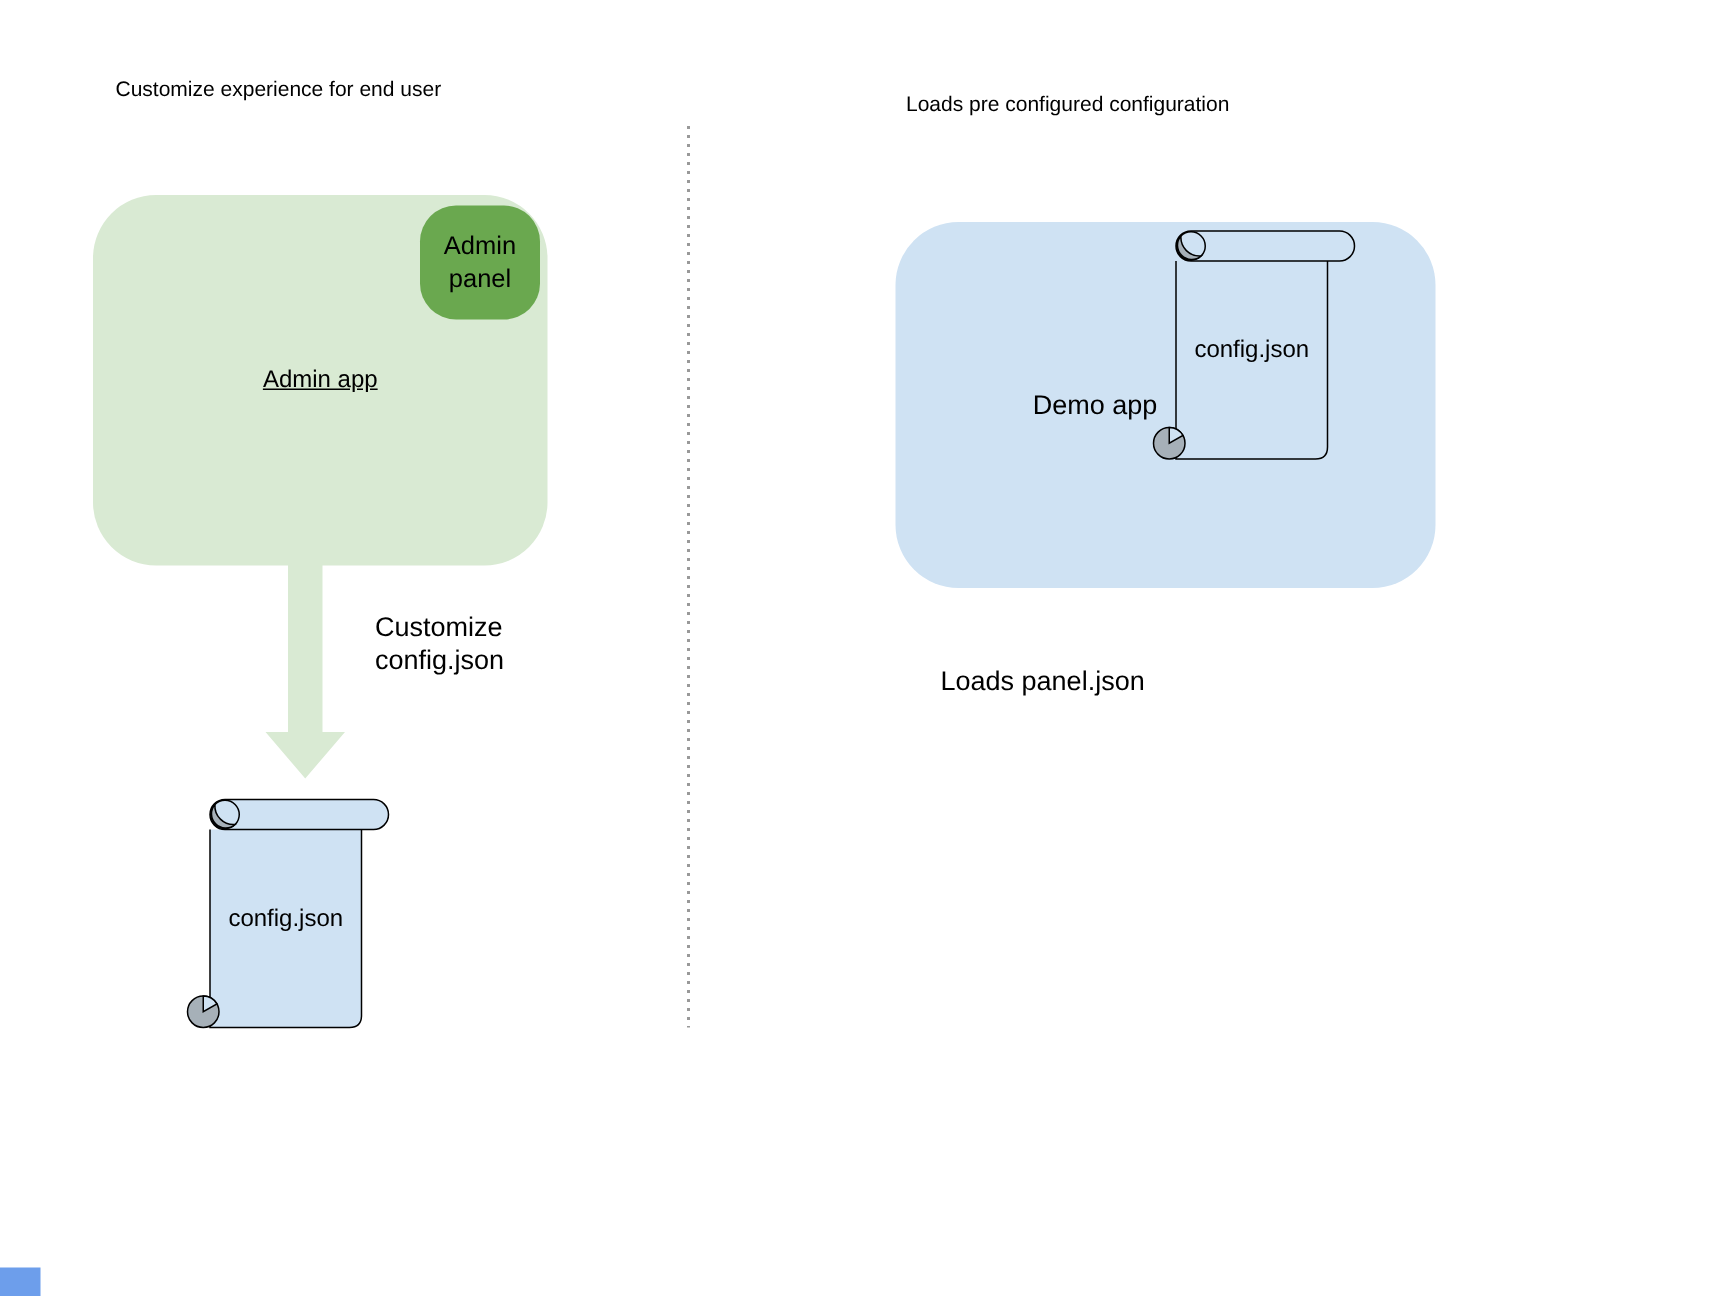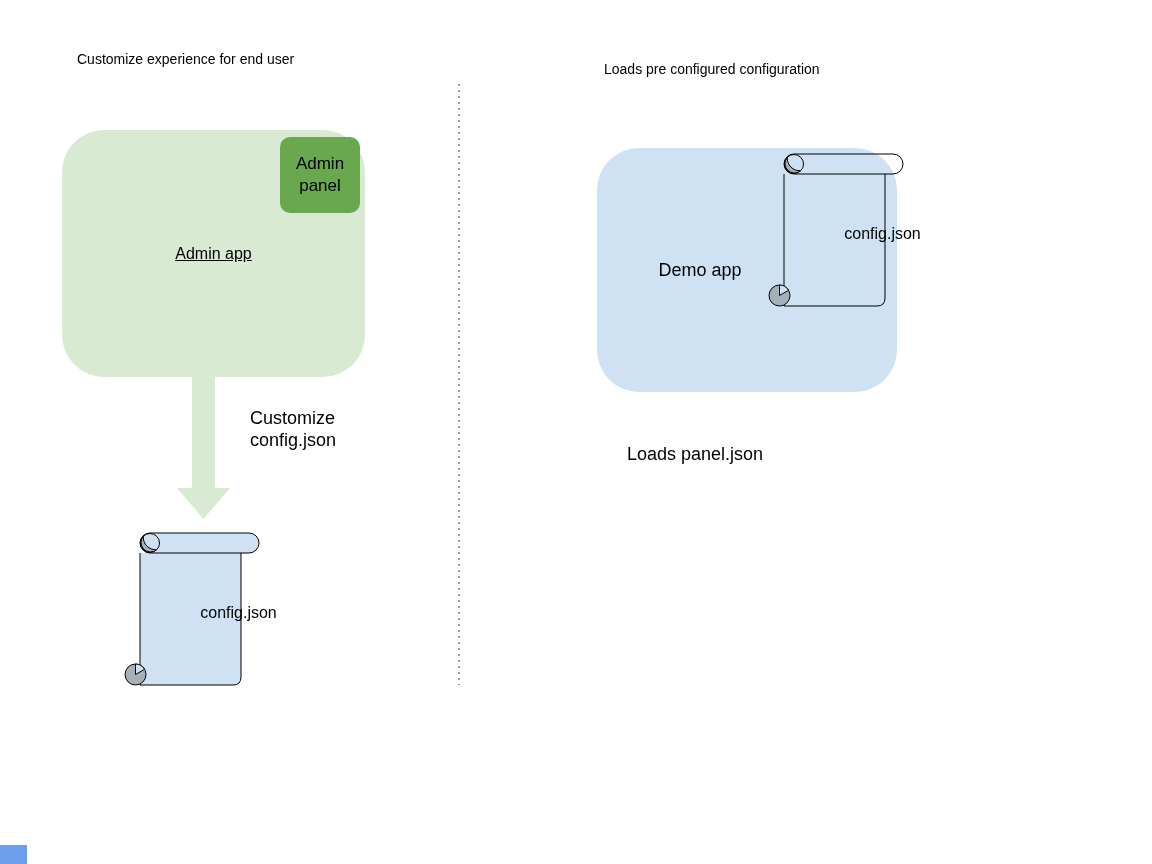--- a/index.html
+++ b/index.html
@@ -23,44 +23,44 @@
     position:absolute;left:62px;top:130px;width:303px;height:247px;
     background:var(--green-light);border-radius:42px;
   }
   #admin-box-label{
     position:absolute;inset:0;display:flex;align-items:center;justify-content:center;
     font-size:16px;
     text-decoration:underline;
   }
   #admin-panel{
     position:absolute;left:218px;top:7px;width:80px;height:76px;
-    background:var(--green-dark);border-radius:10px;
+    background:var(--green-dark);border-radius:24px;
     display:flex;align-items:center;justify-content:center;text-align:center;
     font-size:17px;line-height:22px;
   }
 
   #download-arrow{position:absolute;left:175px;top:375px;}
   #download-caption{left:250px;top:407px;width:112px;}
 
   .scroll{position:absolute;}
   #scroll-left{left:124px;top:531px;}
   #scroll-right{left:768px;top:152px;}
   .scroll-label{
     position:absolute;left:16px;top:72px;width:101px;text-align:center;
-    font-size:16px;line-height:20px;padding-left:48px;
+    font-size:16px;line-height:20px;
   }
   .scroll svg{display:block;}
   .ol{stroke:#000;stroke-width:1;}
   .fill-blue{fill:var(--blue-light);}
   .fill-none{fill:none;}
   .fill-gray{fill:var(--scroll-curl-gray);}
   .fill-green{fill:var(--green-light);}
 
   #demo-box{
-    position:absolute;left:597px;top:148px;width:300px;height:244px;
+    position:absolute;left:597px;top:148px;width:360px;height:244px;
     background:var(--blue-light);border-radius:42px;
   }
   #demo-box-label{
     position:absolute;left:0;top:0;bottom:0;right:94px;
     display:flex;align-items:center;justify-content:center;font-size:18px;
   }
 
   #loads-caption{left:627px;top:443px;}
 
   #corner-square{

